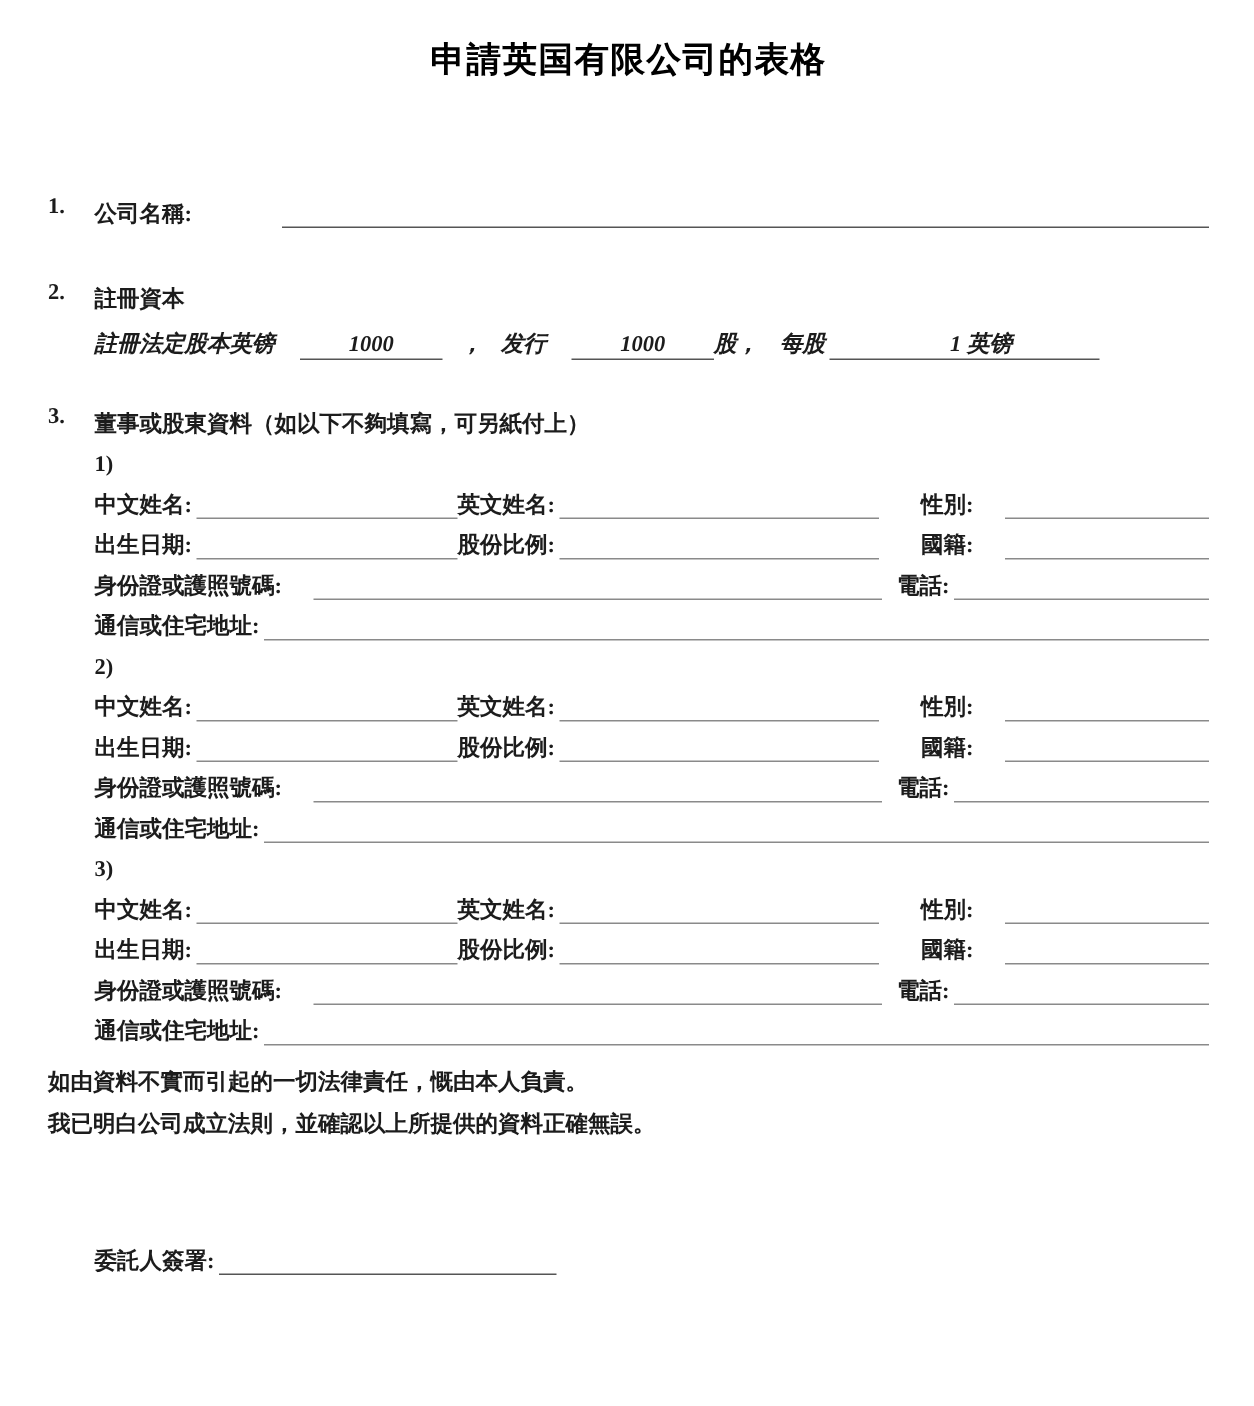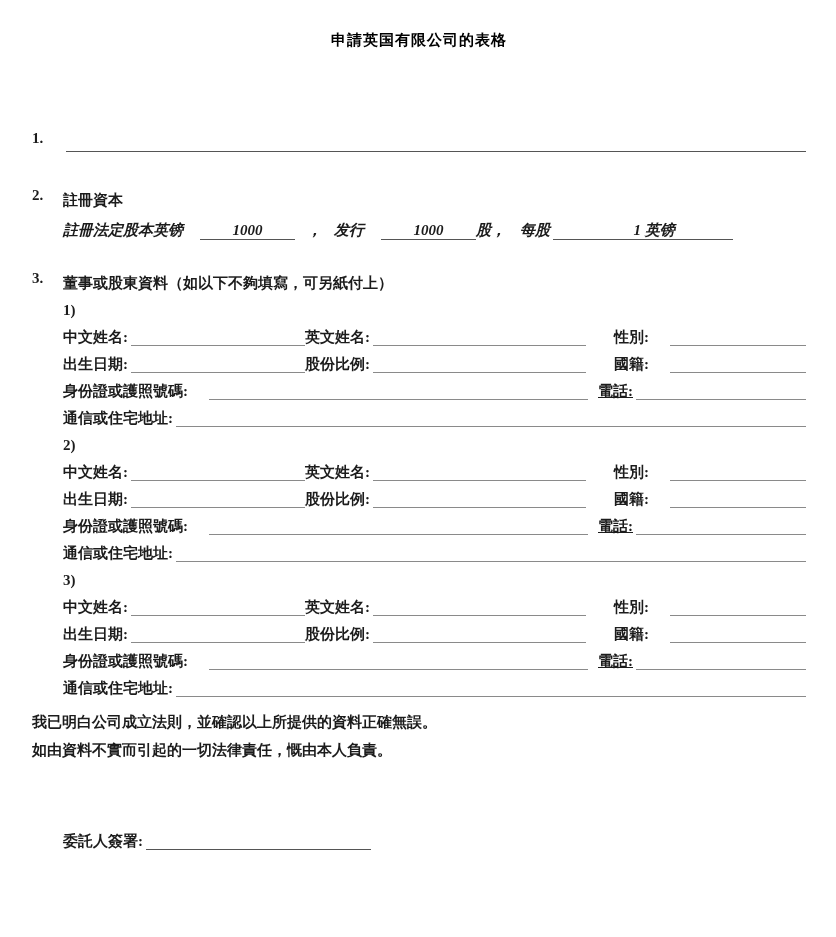--- a/index.html
+++ b/index.html
@@ -5,21 +5,21 @@
   * { margin:0; padding:0; box-sizing:border-box; }
   html,body { background:#ffffff; }
   body {
     width:836px; min-height:937px;
     padding:22px 30px 11px 32px;
     font-family:"Liberation Serif","DejaVu Serif",serif;
     font-size:15px; color:#1c1c1c; font-weight:600;
   }
   .title {
     font-family:"DejaVu Sans","Liberation Sans",sans-serif;
-    font-size:15px; font-weight:700; text-align:center;
+    font-size:23px; font-weight:700; text-align:center;
     height:36px; line-height:36px; color:#000;
     letter-spacing:1px;
   }
   .item { display:flex; }
   .num  { width:31px; flex:0 0 31px; }
   .content { flex:1; min-width:0; }
   .row { display:flex; height:27px; line-height:27px; }
   .lbl { white-space:nowrap; }
   
   .fline {
@@ -36,34 +36,35 @@
   .sec2 .cap-row { height:29px; line-height:29px; margin-top:2px;font-style:italic; }
   .pad  { padding:0 12px; }
   .pad-s{ padding-right:14px; }
   .sec3 { margin-top:25px; }
   .sec3 .row { height:27px; line-height:27px; }
   .col-a { flex:0 0 242px; display:flex; }
   .col-b { flex:0 0 281px; display:flex; }
   .col-c { flex:1; display:flex;gap:18px; }
   .col-c .lbl { padding-left:28px; }
   .col-tel { flex:0 0 218px; display:flex; }
-  .col-tel .lbl { padding-left:10px;text-decoration:underline; }
+  .col-tel .lbl { padding-left:10px; }
   .decl { margin-top:6px; line-height:28px; }
   .sig  { margin-top:64px; display:flex; height:27px; line-height:27px; padding-left:31px; }
   .sig .fline { flex:0 0 225px; }
 </style>
 </head>
 <body>
 
 <div class="title">申請英国有限公司的表格</div>
 
 <div class="item sec1">
   <div class="num">1.</div>
   <div class="content">
     <div class="row">
+      <span class="lbl lblbox">公司名稱:</span>
       <span class="fline"></span>
     </div>
   </div>
 </div>
 
 <div class="item sec2">
   <div class="num">2.</div>
   <div class="content">
     <div class="row">
       <span class="lbl">註冊資本</span>
@@ -230,20 +231,20 @@
       <div class="row">
         <span class="lbl">通信或住宅地址:</span>
         <span class="fline"></span>
       </div>
     </div>
 
   </div>
 </div>
 
 <div class="decl">
+  <div>如由資料不實而引起的一切法律責任，慨由本人負責。</div>
   <div>我已明白公司成立法則，並確認以上所提供的資料正確無誤。</div>
-  <div>如由資料不實而引起的一切法律責任，慨由本人負責。</div>
 </div>
 
 <div class="sig">
   <span class="lbl">委託人簽署:</span>
   <span class="fline"></span>
 </div>
 
 </body></html>

